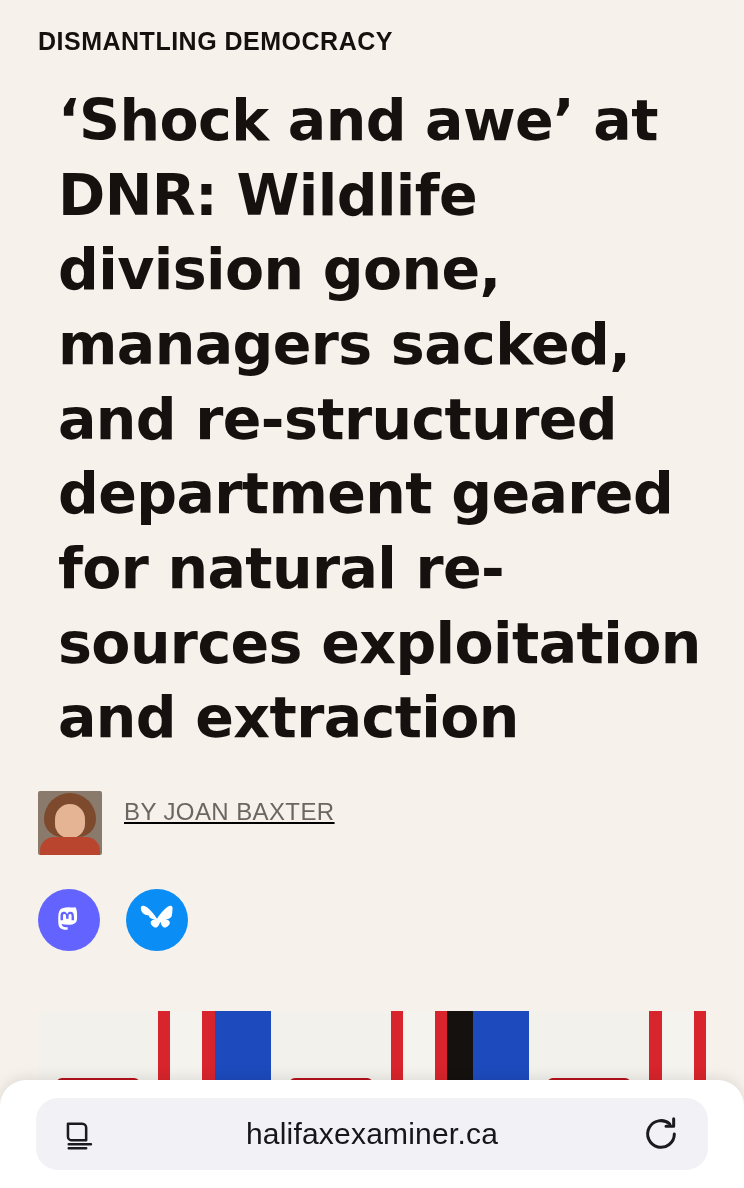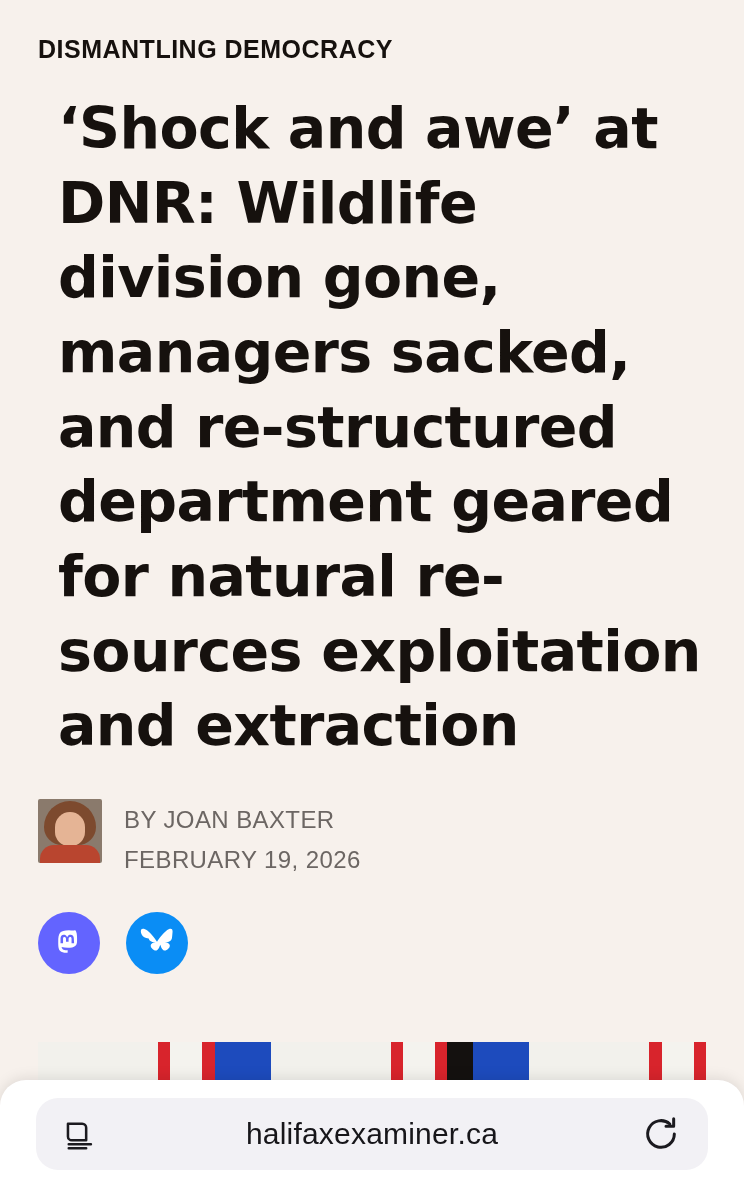--- a/index.html
+++ b/index.html
@@ -18,21 +18,21 @@
   .page {
     position: absolute;
     top: 0; left: 0;
     width: 744px;
     height: 1188px;
     background: #f7f1ec;
     overflow: hidden;
   }
 
   .content {
-    padding: 16px 38px;
+    padding: 8px 38px;
   }
 
   .kicker {
     font-family: "Liberation Sans", sans-serif;
     font-weight: bold;
     font-size: 25px;
     letter-spacing: 0.5px;
     color: #16110e;
     padding-top: 8px;
     line-height: 1.2;
@@ -90,20 +90,21 @@
   .avatar .bg {
     position: absolute;
     inset: 0;
     background: linear-gradient(180deg,#9b8b76 0%, #6f6354 100%);
     z-index: -1;
   }
 
   .byline-text {
     margin-left: 22px;
     padding-top: 4px;
+    text-decoration: underline;
   }
   .byline-author {
     font-size: 24px;
     letter-spacing: 0.4px;
     color: #6c6663;
     line-height: 1.45;
     text-transform: uppercase;
   }
   .byline-date {
     font-size: 24px;
@@ -292,21 +293,20 @@
 
     <div class="byline-row">
       <div class="avatar">
         <div class="bg"></div>
         <div class="hair"></div>
         <div class="face"></div>
         <div class="body"></div>
       </div>
       <div class="byline-text">
         <div class="byline-author">BY JOAN BAXTER</div>
-        <div class="byline-date">FEBRUARY 19, 2026</div>
       </div>
     </div>
 
     <div class="share-row">
       <div class="share-btn share-mastodon">
         <svg width="34" height="34" viewBox="0 0 24 24">
           <path fill="#ffffff" d="M12 3c-3.3 0-5.4.6-6.3 1.8C4.6 6.2 4.4 8.3 4.4 11c0 3.8.1 6.1 2.1 7.1 1.3.6 3 .8 4.5.8l.1-1.8c-1.1 0-2.2-.1-3-.4-.8-.4-1.2-1-1.3-1.9 1.3.3 2.8.5 4.4.5 1.1 0 2.1-.1 3-.2 2-.3 3.2-1.4 3.4-3.2.1-.8.1-1.7.1-2.8 0-2.8-.2-4.9-1.4-6.2C15.4 3.6 13.3 3 12 3zm3.6 9.2h-1.8V8.9c0-.8-.3-1.2-1-1.2-.7 0-1.1.5-1.1 1.4v2h-1.8v-2c0-.9-.4-1.4-1.1-1.4-.7 0-1 .4-1 1.2v3.3H6V8.8c0-.8.2-1.5.6-2 .4-.5 1-.7 1.7-.7.8 0 1.5.3 1.9 1l.5.8.5-.8c.4-.7 1-1 1.9-1 .7 0 1.3.2 1.7.7.4.5.6 1.2.6 2z"></path>
         </svg>
       </div>
       <div class="share-btn share-bluesky">

